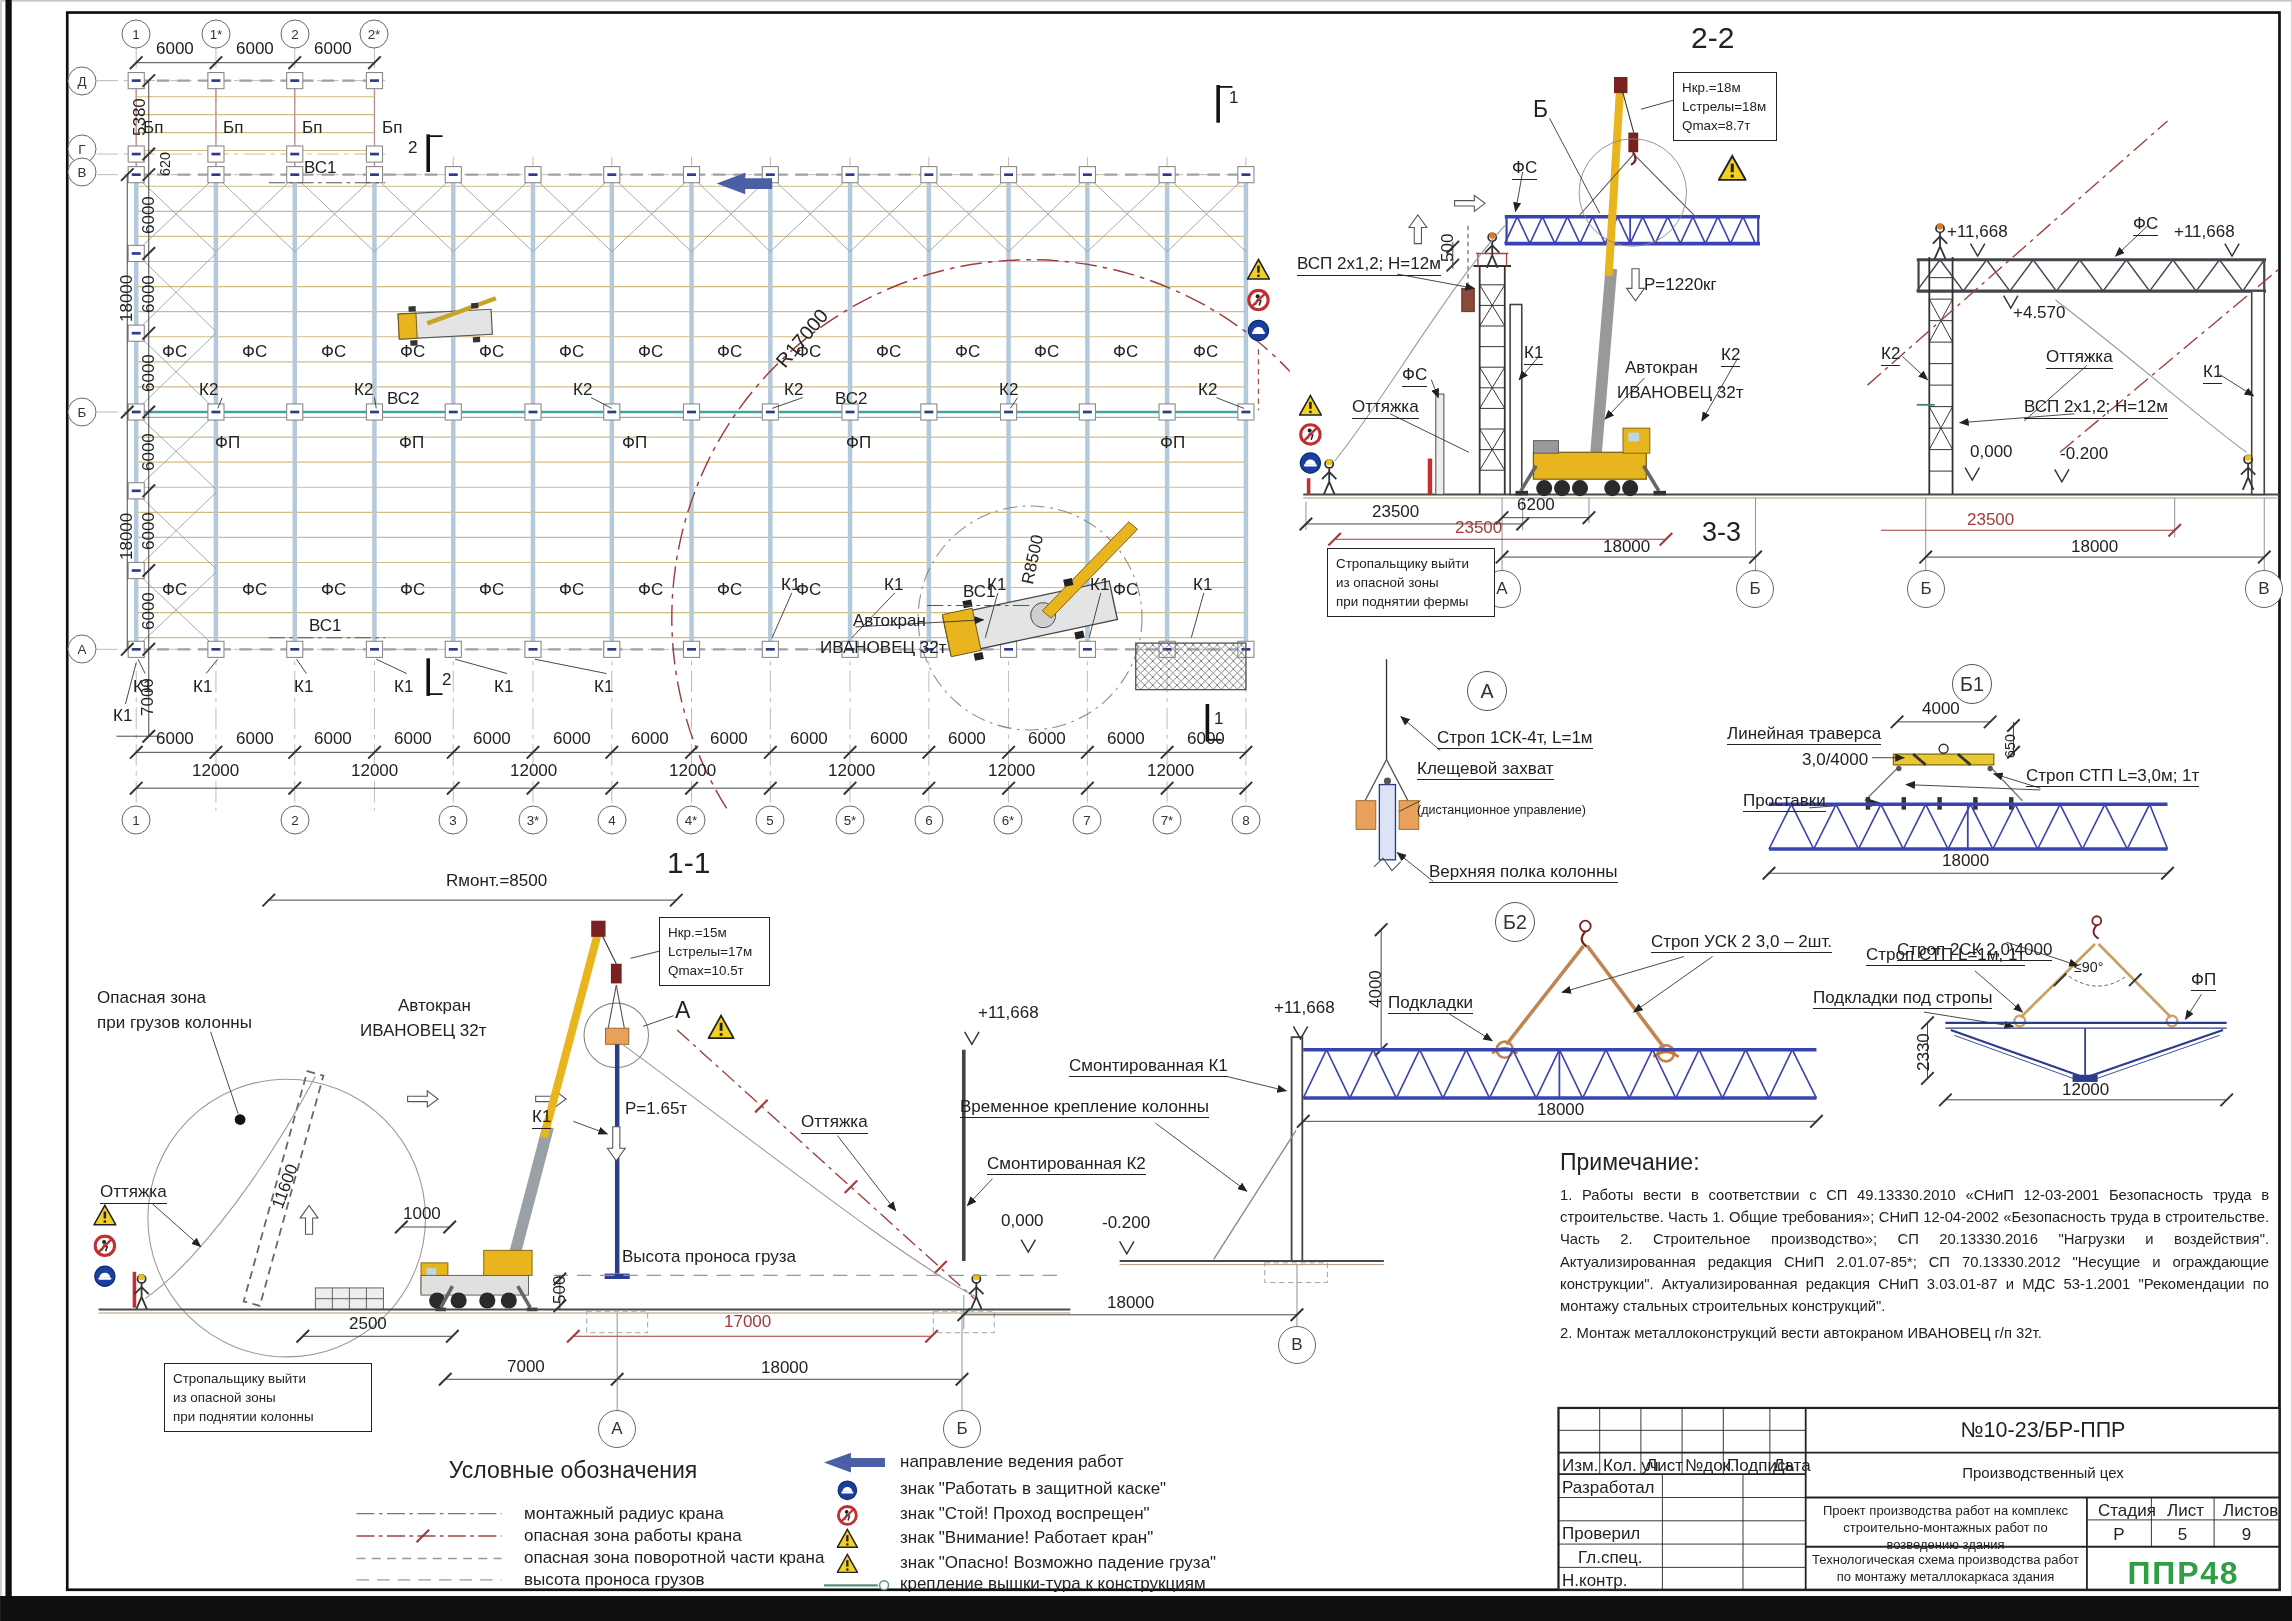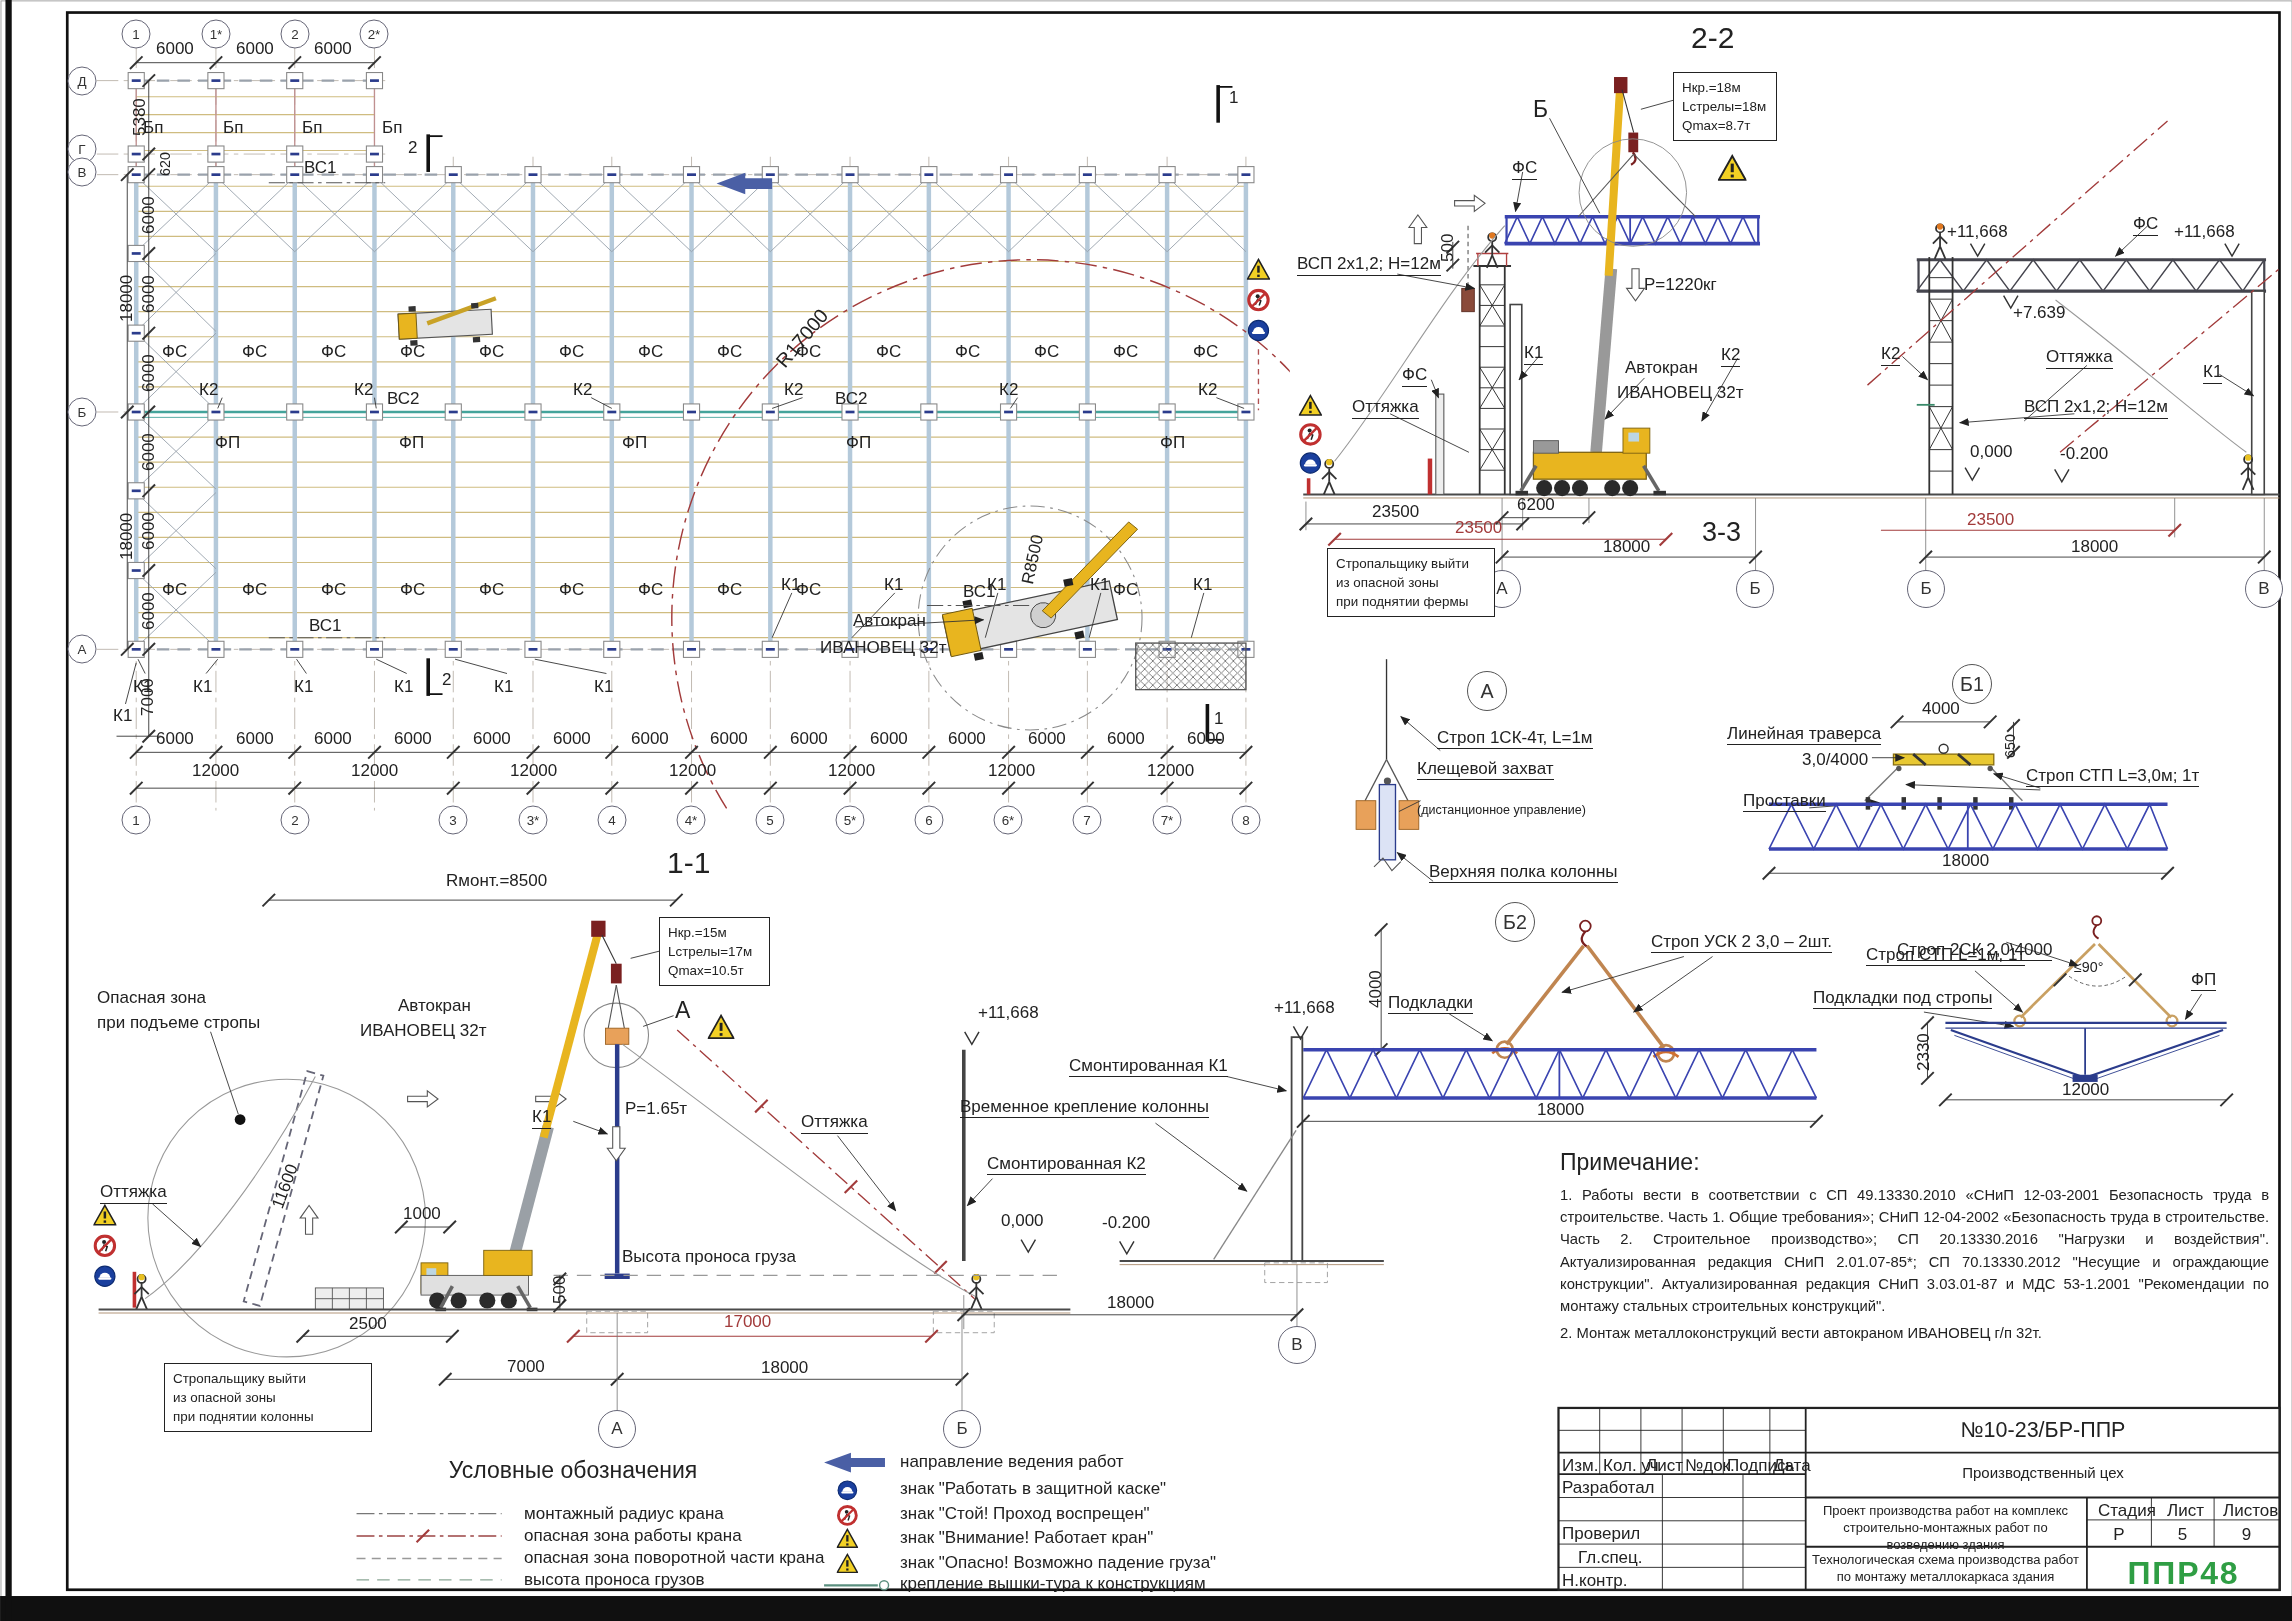--- a/index.html
+++ b/index.html
@@ -1037,21 +1037,21 @@
 <div class="stamp">
       <span style="left: 1438px; top: 262px; transform: rotate(-90deg);">500</span>
       <span style="left: 550px; top: 1304px; transform: rotate(-90deg);">500</span>
     </div>
 <div class="stamp">
       <span style="left: 1947px; top: 222px;">+11,668</span>
       <span style="left: 2174px; top: 222px;">+11,668</span>
       <span style="left: 978px; top: 1003px;">+11,668</span>
       <span style="left: 1274px; top: 998px;">+11,668</span>
     </div>
-<div class="lbl" style="left:2013px;top:304px">+7.639</div>
+<div class="lbl" style="left:2013px;top:304px">+4.570</div>
 <div class="stamp">
       <span style="left: 1970px; top: 442px;">0,000</span>
       <span style="left: 1001px; top: 1211px;">0,000</span>
     </div>
 <div class="stamp">
       <span style="left: 2060px; top: 444px;">-0.200</span>
       <span style="left: 1102px; top: 1213px;">-0.200</span>
     </div>
 <div class="lbl" style="left:446px;top:872px">Rмонт.=8500</div>
 <div class="lbl f22" style="left:772px;top:358px;transform:rotate(-50deg)">R17000</div>
@@ -1097,21 +1097,21 @@
       <span style="left: 1352px; top: 397px;">Оттяжка</span>
       <span style="left: 2046px; top: 347px;">Оттяжка</span>
       <span style="left: 100px; top: 1182px;">Оттяжка</span>
       <span style="left: 801px; top: 1112px;">Оттяжка</span>
     </div>
 <div class="stamp u">
       <span style="left: 1297px; top: 254px;">ВСП 2x1,2; Н=12м</span>
       <span style="left: 2024px; top: 397px;">ВСП 2x1,2; Н=12м</span>
     </div>
 <div class="lbl" style="left:97px;top:989px">Опасная зона</div>
-<div class="lbl" style="left:97px;top:1014px">при подъеме стропы</div>
+<div class="lbl" style="left:97px;top:1014px">при грузов колонны</div>
 <div class="lbl" style="left:622px;top:1248px">Высота проноса груза</div>
 <div class="lbl u" style="left:1069px;top:1057px">Смонтированная К1</div>
 <div class="lbl u" style="left:987px;top:1155px">Смонтированная К2</div>
 <div class="lbl u" style="left:960px;top:1098px">Временное крепление колонны</div>
 
 <div class="lbl u" style="left:1437px;top:729px">Строп 1СК-4т, L=1м</div>
 <div class="lbl u" style="left:1417px;top:760px">Клещевой захват</div>
 <div class="lbl f14" style="left:1417px;top:804px">(дистанционное управление)</div>
 <div class="lbl u" style="left:1429px;top:863px">Верхняя полка колонны</div>
 <div class="lbl u" style="left:1727px;top:725px">Линейная траверса</div>

